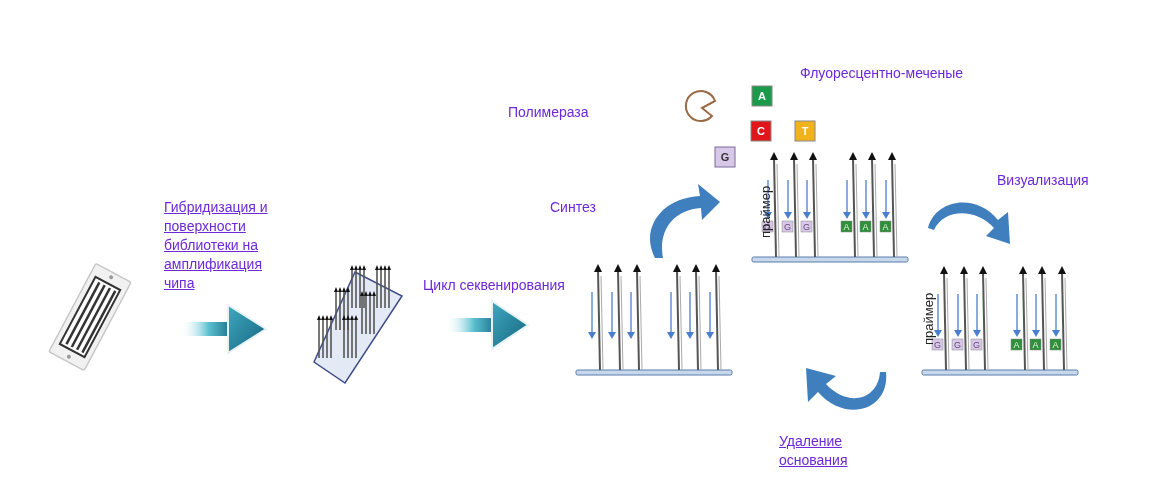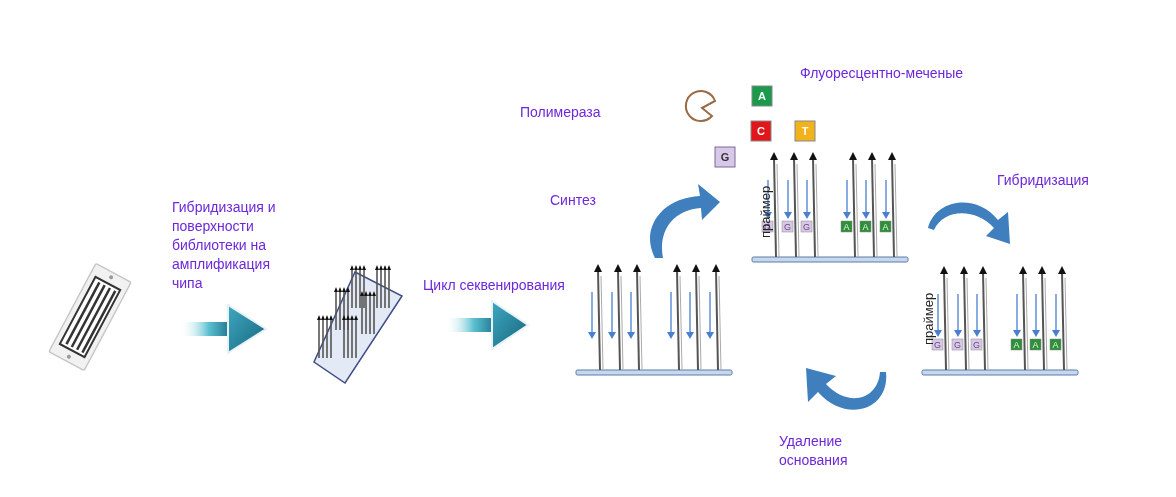--- a/index.html
+++ b/index.html
@@ -7,35 +7,35 @@
            font-family: "Liberation Sans", "DejaVu Sans", sans-serif; color: #222; }
     .lbl { position: absolute; font-size: 14px; line-height: 19px; color: #6d28d9; white-space: nowrap; }
     svg#diagram { position: absolute; left: 0; top: 0; }
     .base-lbl { font-family: "Liberation Sans", sans-serif; font-size: 11px; font-weight: bold; fill: #ffffff; }
     .base-lbl.dark { fill: #333333; }
     .vlabel { font-family: "Liberation Sans", sans-serif; font-size: 13px; fill: #222; }
   </style>
 </head>
 <body>
 
-<div class="lbl" style="left:172px; top:198px;">
+<div class="lbl" style="left:164px; top:198px;text-decoration:underline;">
   <div>Гибридизация и</div>
   <div>поверхности</div>
   <div>библиотеки на</div>
   <div>амплификация</div>
   <div>чипа</div>
 </div>
 <div class="lbl" style="left:423px; top:276px;text-align:center;">Цикл секвенирования</div>
-<div class="lbl" style="left:520px; top:103px;">Полимераза</div>
+<div class="lbl" style="left:508px; top:103px;">Полимераза</div>
 <div class="lbl" style="left:800px; top:64px;">
   <div>Флуоресцентно-меченые</div>
 </div>
-<div class="lbl" style="left:550px; top:191px;">Синтез</div>
-<div class="lbl" style="left:997px; top:171px;">Гибридизация</div>
-<div class="lbl" style="left:779px; top:432px;">
+<div class="lbl" style="left:550px; top:198px;">Синтез</div>
+<div class="lbl" style="left:997px; top:171px;">Визуализация</div>
+<div class="lbl" style="left:779px; top:432px;text-decoration:underline;">
   <div>Удаление</div>
   <div>основания</div>
 </div>
 
 <svg id="diagram" width="1176" height="497" viewBox="0 0 1176 497">
   <defs>
     <linearGradient id="flowGrad" x1="0" y1="0" x2="1" y2="0">
       <stop offset="0" stop-color="#ffffff" stop-opacity="0"></stop>
       <stop offset="0.55" stop-color="#5bc0d0"></stop>
       <stop offset="1" stop-color="#1a6f8a"></stop>

